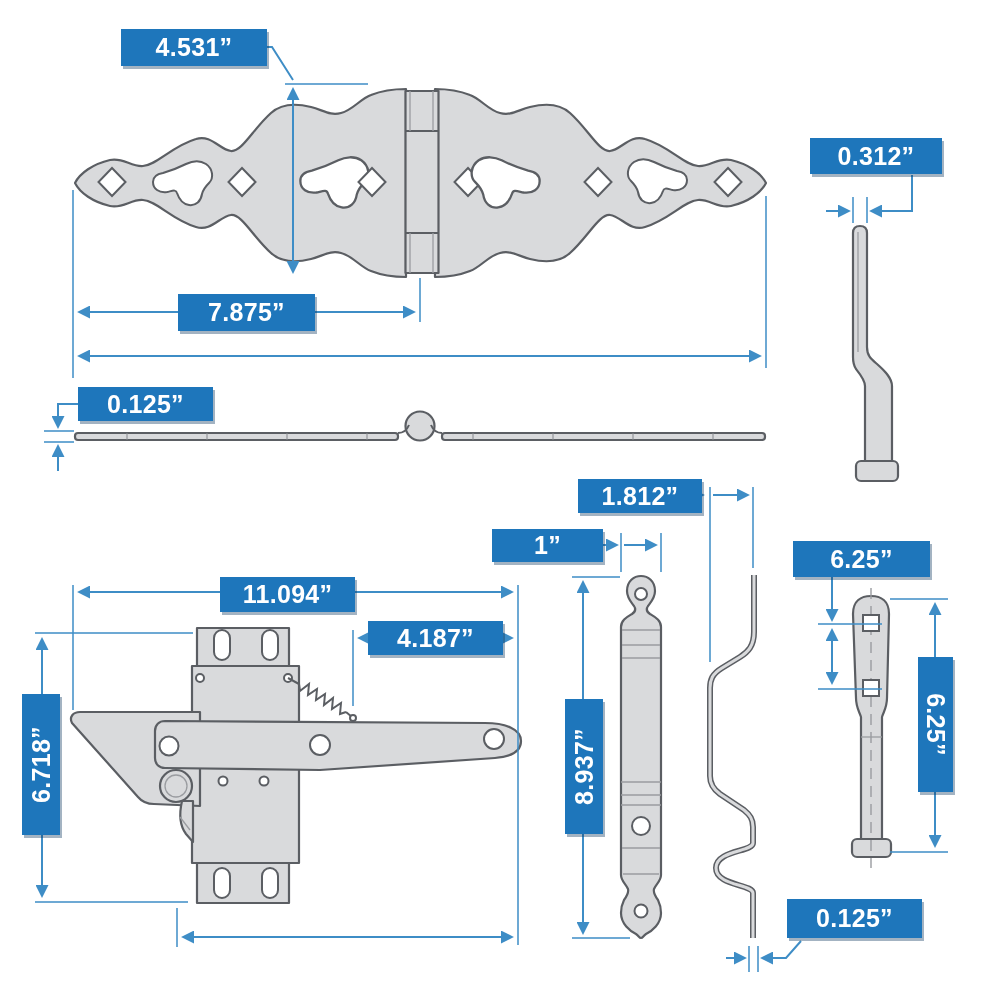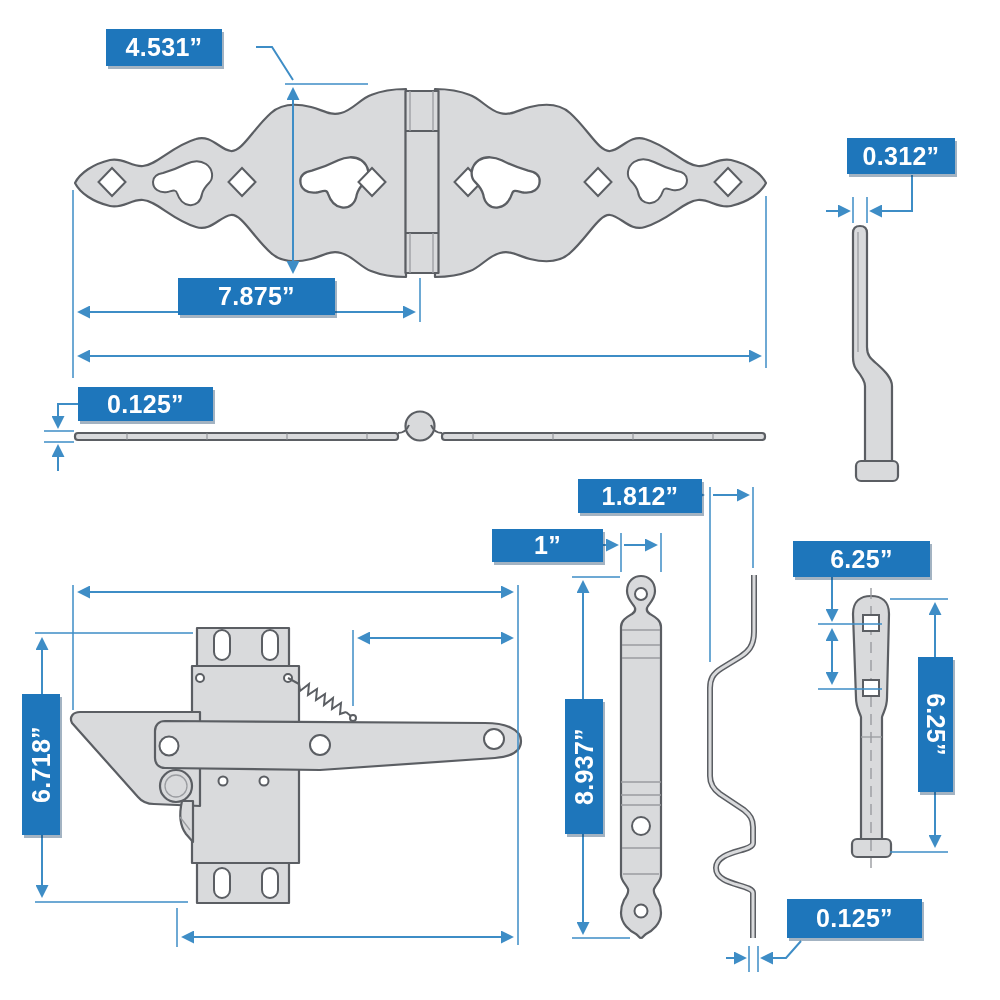--- a/index.html
+++ b/index.html
@@ -189,38 +189,44 @@
       <path class="dim" marker-end="url(#ah)" d="M832,577 V620"></path>
       <path class="dim" marker-start="url(#ah)" marker-end="url(#ah)" d="M832,630 V683"></path>
     </g>
     <g>
       <path class="ext" d="M890,599 H948 M890,852 H948"></path>
       <path class="dim" marker-start="url(#ah)" marker-end="url(#ah)" d="M935,604 V846"></path>
     </g>
   </g>
 </svg>
 
-  <div class="lbl" style="left:106px;top:29px;width:116px;height:37px">
+  <div class="lbl" style="left:121px;top:29px;width:146px;height:37px">
       <span class="t">4.531”</span>
     </div>
-  <div class="lbl" style="left:847px;top:138px;width:108px;height:36px">
+  <div class="lbl" style="left:810px;top:138px;width:132px;height:36px">
       <span class="t">0.312”</span>
     </div>
-  <div class="lbl" style="left:178px;top:278px;width:157px;height:37px">
+  <div class="lbl" style="left:178px;top:294px;width:137px;height:37px">
       <span class="t">7.875”</span>
     </div>
   <div class="lbl" style="left:78px;top:387px;width:135px;height:34px">
       <span class="t">0.125”</span>
     </div>
   <div class="lbl" style="left:578px;top:479px;width:124px;height:34px">
       <span class="t">1.812”</span>
     </div>
   <div class="lbl" style="left:492px;top:529px;width:111px;height:33px">
       <span class="t">1”</span>
     </div>
+  <div class="lbl" style="left:220px;top:577px;width:135px;height:35px">
+      <span class="t">11.094”</span>
+    </div>
+  <div class="lbl" style="left:368px;top:621px;width:135px;height:34px">
+      <span class="t">4.187”</span>
+    </div>
   <div class="lbl" style="left:793px;top:541px;width:137px;height:36px">
       <span class="t">6.25”</span>
     </div>
   <div class="lbl rot-ccw" style="left:22px;top:694px;width:38px;height:141px">
       <span class="t">6.718”</span>
     </div>
   <div class="lbl rot-ccw" style="left:565px;top:699px;width:38px;height:135px">
       <span class="t">8.937”</span>
     </div>
   <div class="lbl rot-cw" style="left:918px;top:657px;width:35px;height:135px">

